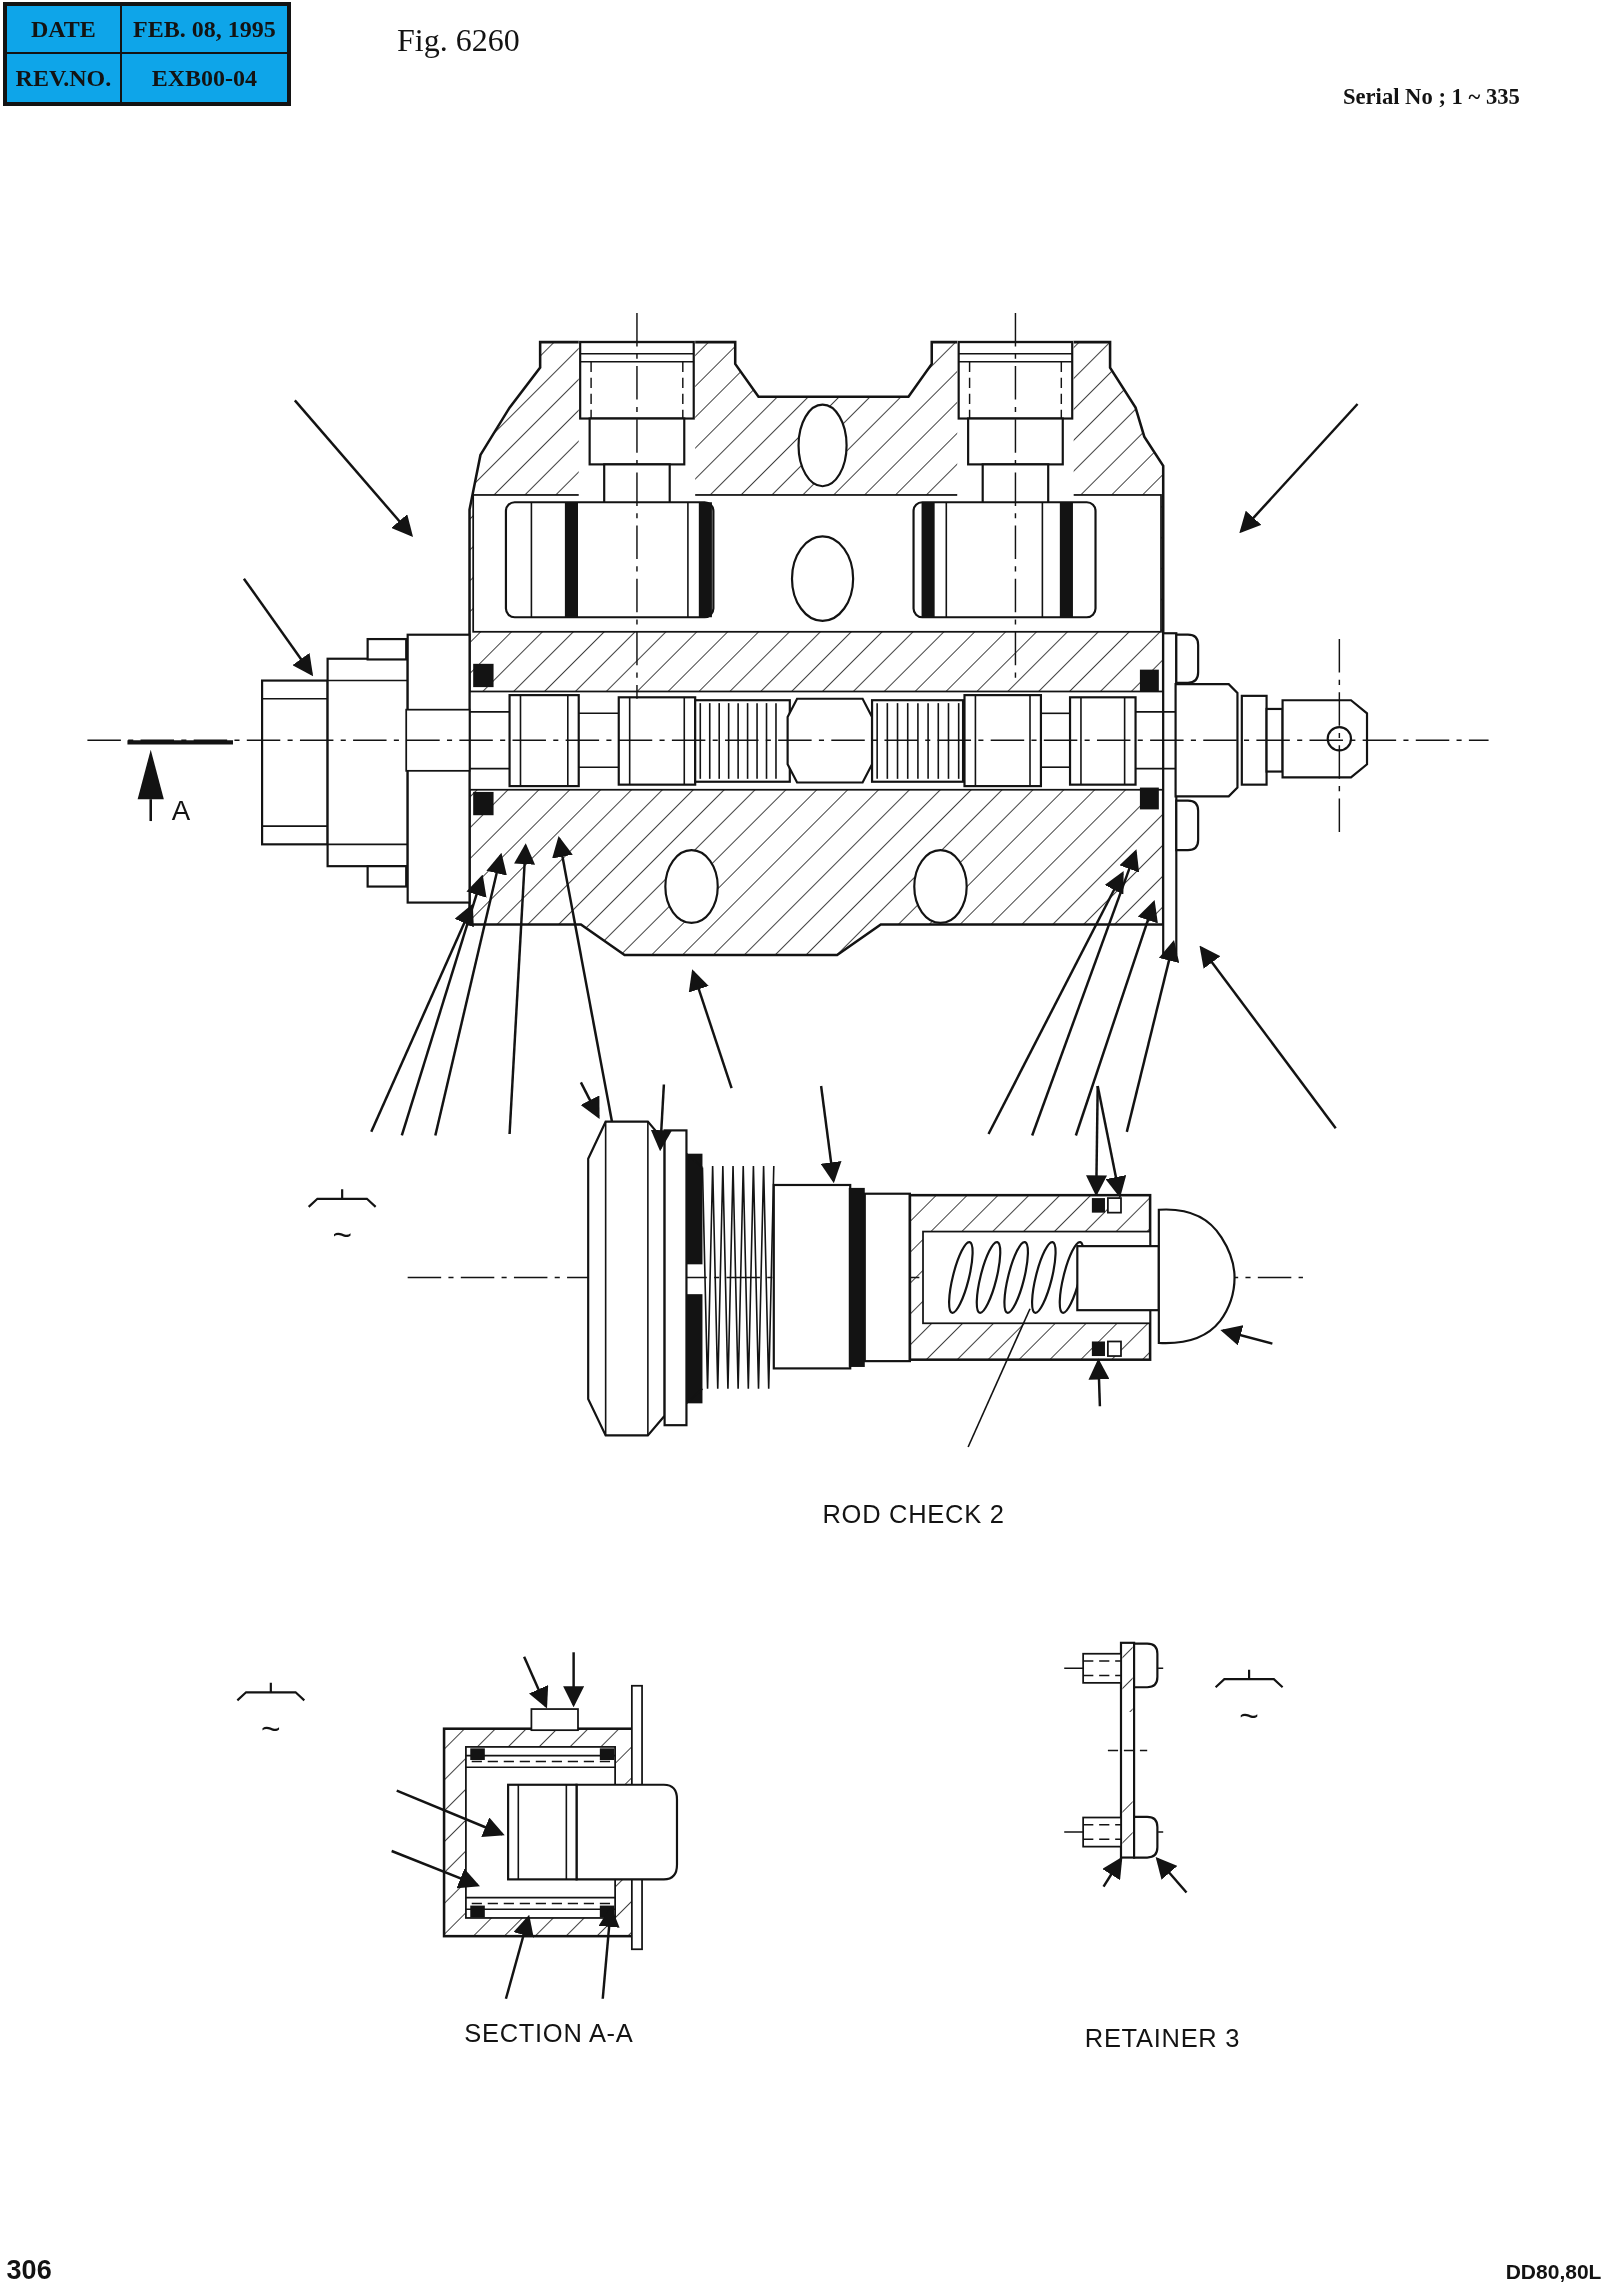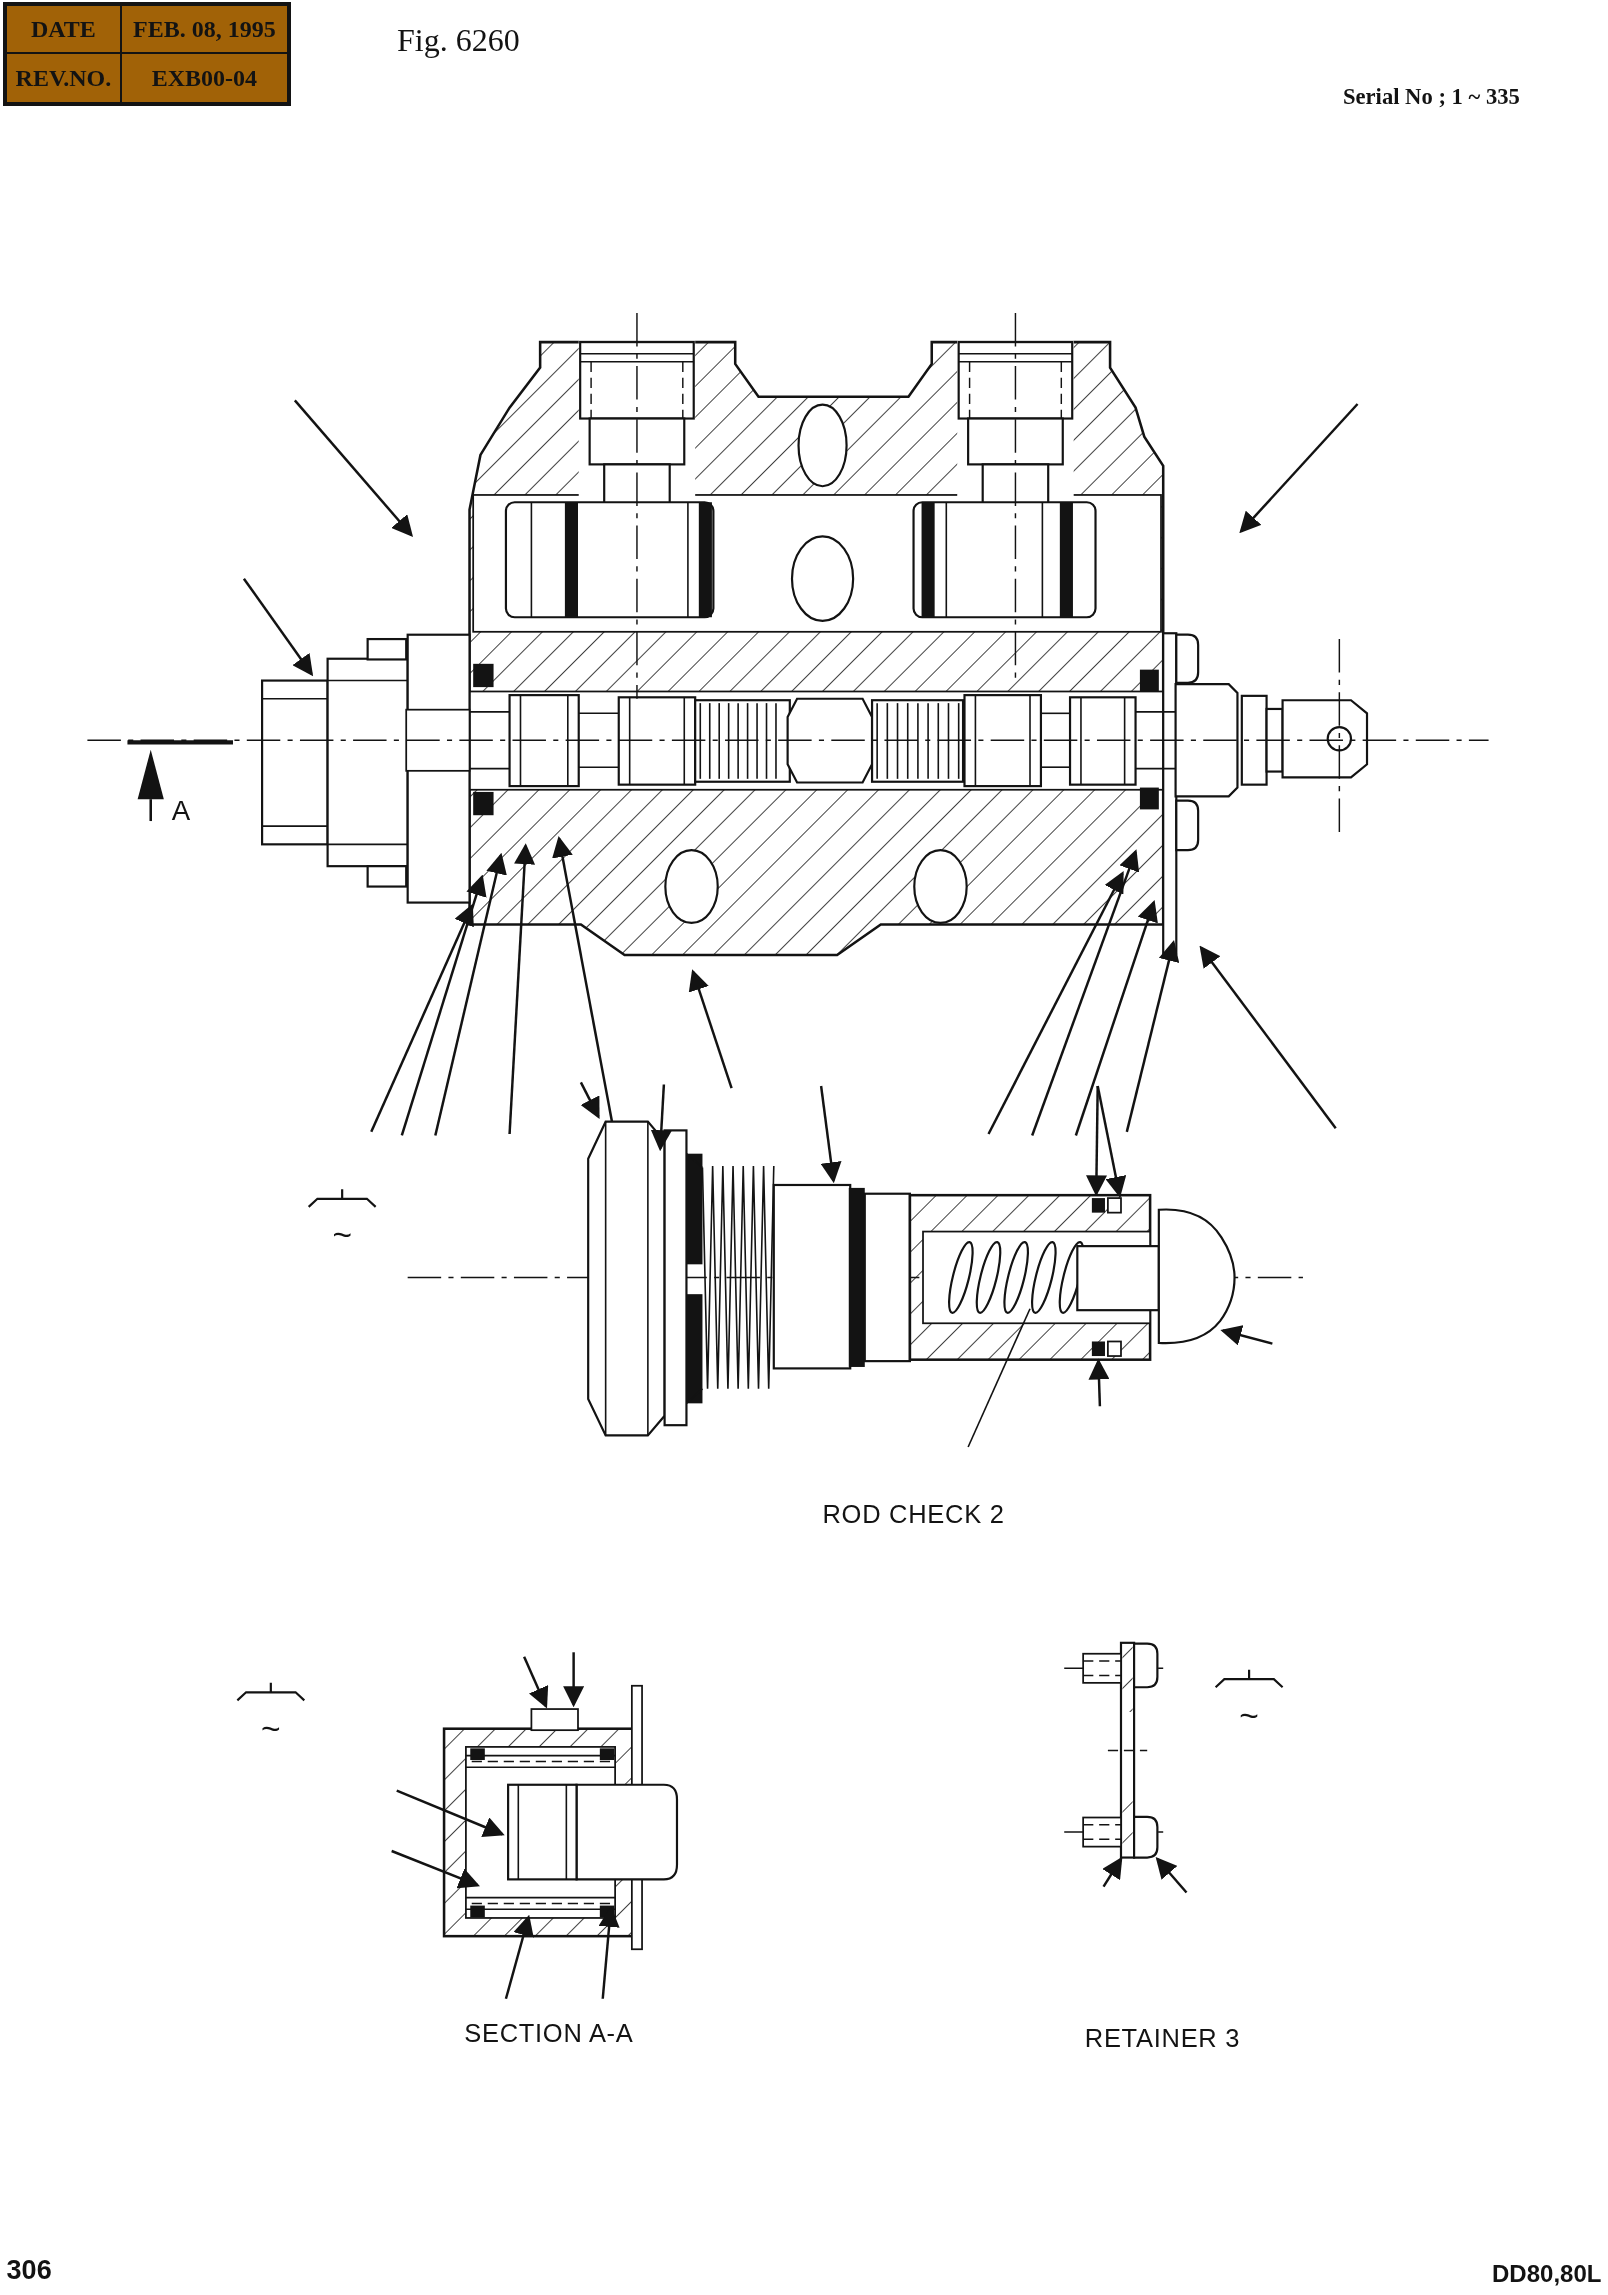--- a/index.html
+++ b/index.html
@@ -12,21 +12,21 @@
     color:#131313;
   }
   
   .info-table{
     position:absolute;left:2.9px;top:2.2px;
     width:280px;height:96px;
     border:4.4px solid #131313;
     display:grid;
     grid-template-columns:115px 1fr;
     grid-template-rows:1fr 1fr;
-    background:#a16207;
+    background:#0ea5e9;
   }
   .info-cell{
     display:flex;align-items:center;justify-content:center;
     font-weight:bold;font-size:24px;white-space:nowrap;
   }
   .c-label{border-right:2.2px solid #131313;}
   .r-top{border-bottom:2.2px solid #131313;}
   .fig-label{
     position:absolute;left:397px;top:22px;
     font-weight:normal;font-size:32px;
@@ -40,21 +40,21 @@
     font-weight:bold;font-size:22.6px;white-space:nowrap;
   }
   .footer-left{
     position:absolute;left:6.6px;top:2255px;
     font-family:"Liberation Sans",sans-serif;
     font-weight:bold;font-size:27px;
   }
   .footer-right{
     position:absolute;right:6.6px;top:2260px;
     font-family:"Liberation Sans",sans-serif;
-    font-weight:bold;font-size:24px;
+    font-weight:bold;font-size:21px;
   }
   svg.art{position:absolute;left:0;top:0;}
   
   .s3 {stroke:#131313;stroke-width:3;fill:#ffffff;}
   .s3n{stroke:#131313;stroke-width:3;fill:none;}
   .s2 {stroke:#131313;stroke-width:2.2;fill:none;}
   .s2w{stroke:#131313;stroke-width:2.4;fill:#ffffff;}
   .blk{fill:#131313;stroke:none;}
   .hat{fill:url(#hatch);stroke:#131313;stroke-width:3.5;}
   .hatn{fill:url(#hatch);stroke:none;}

